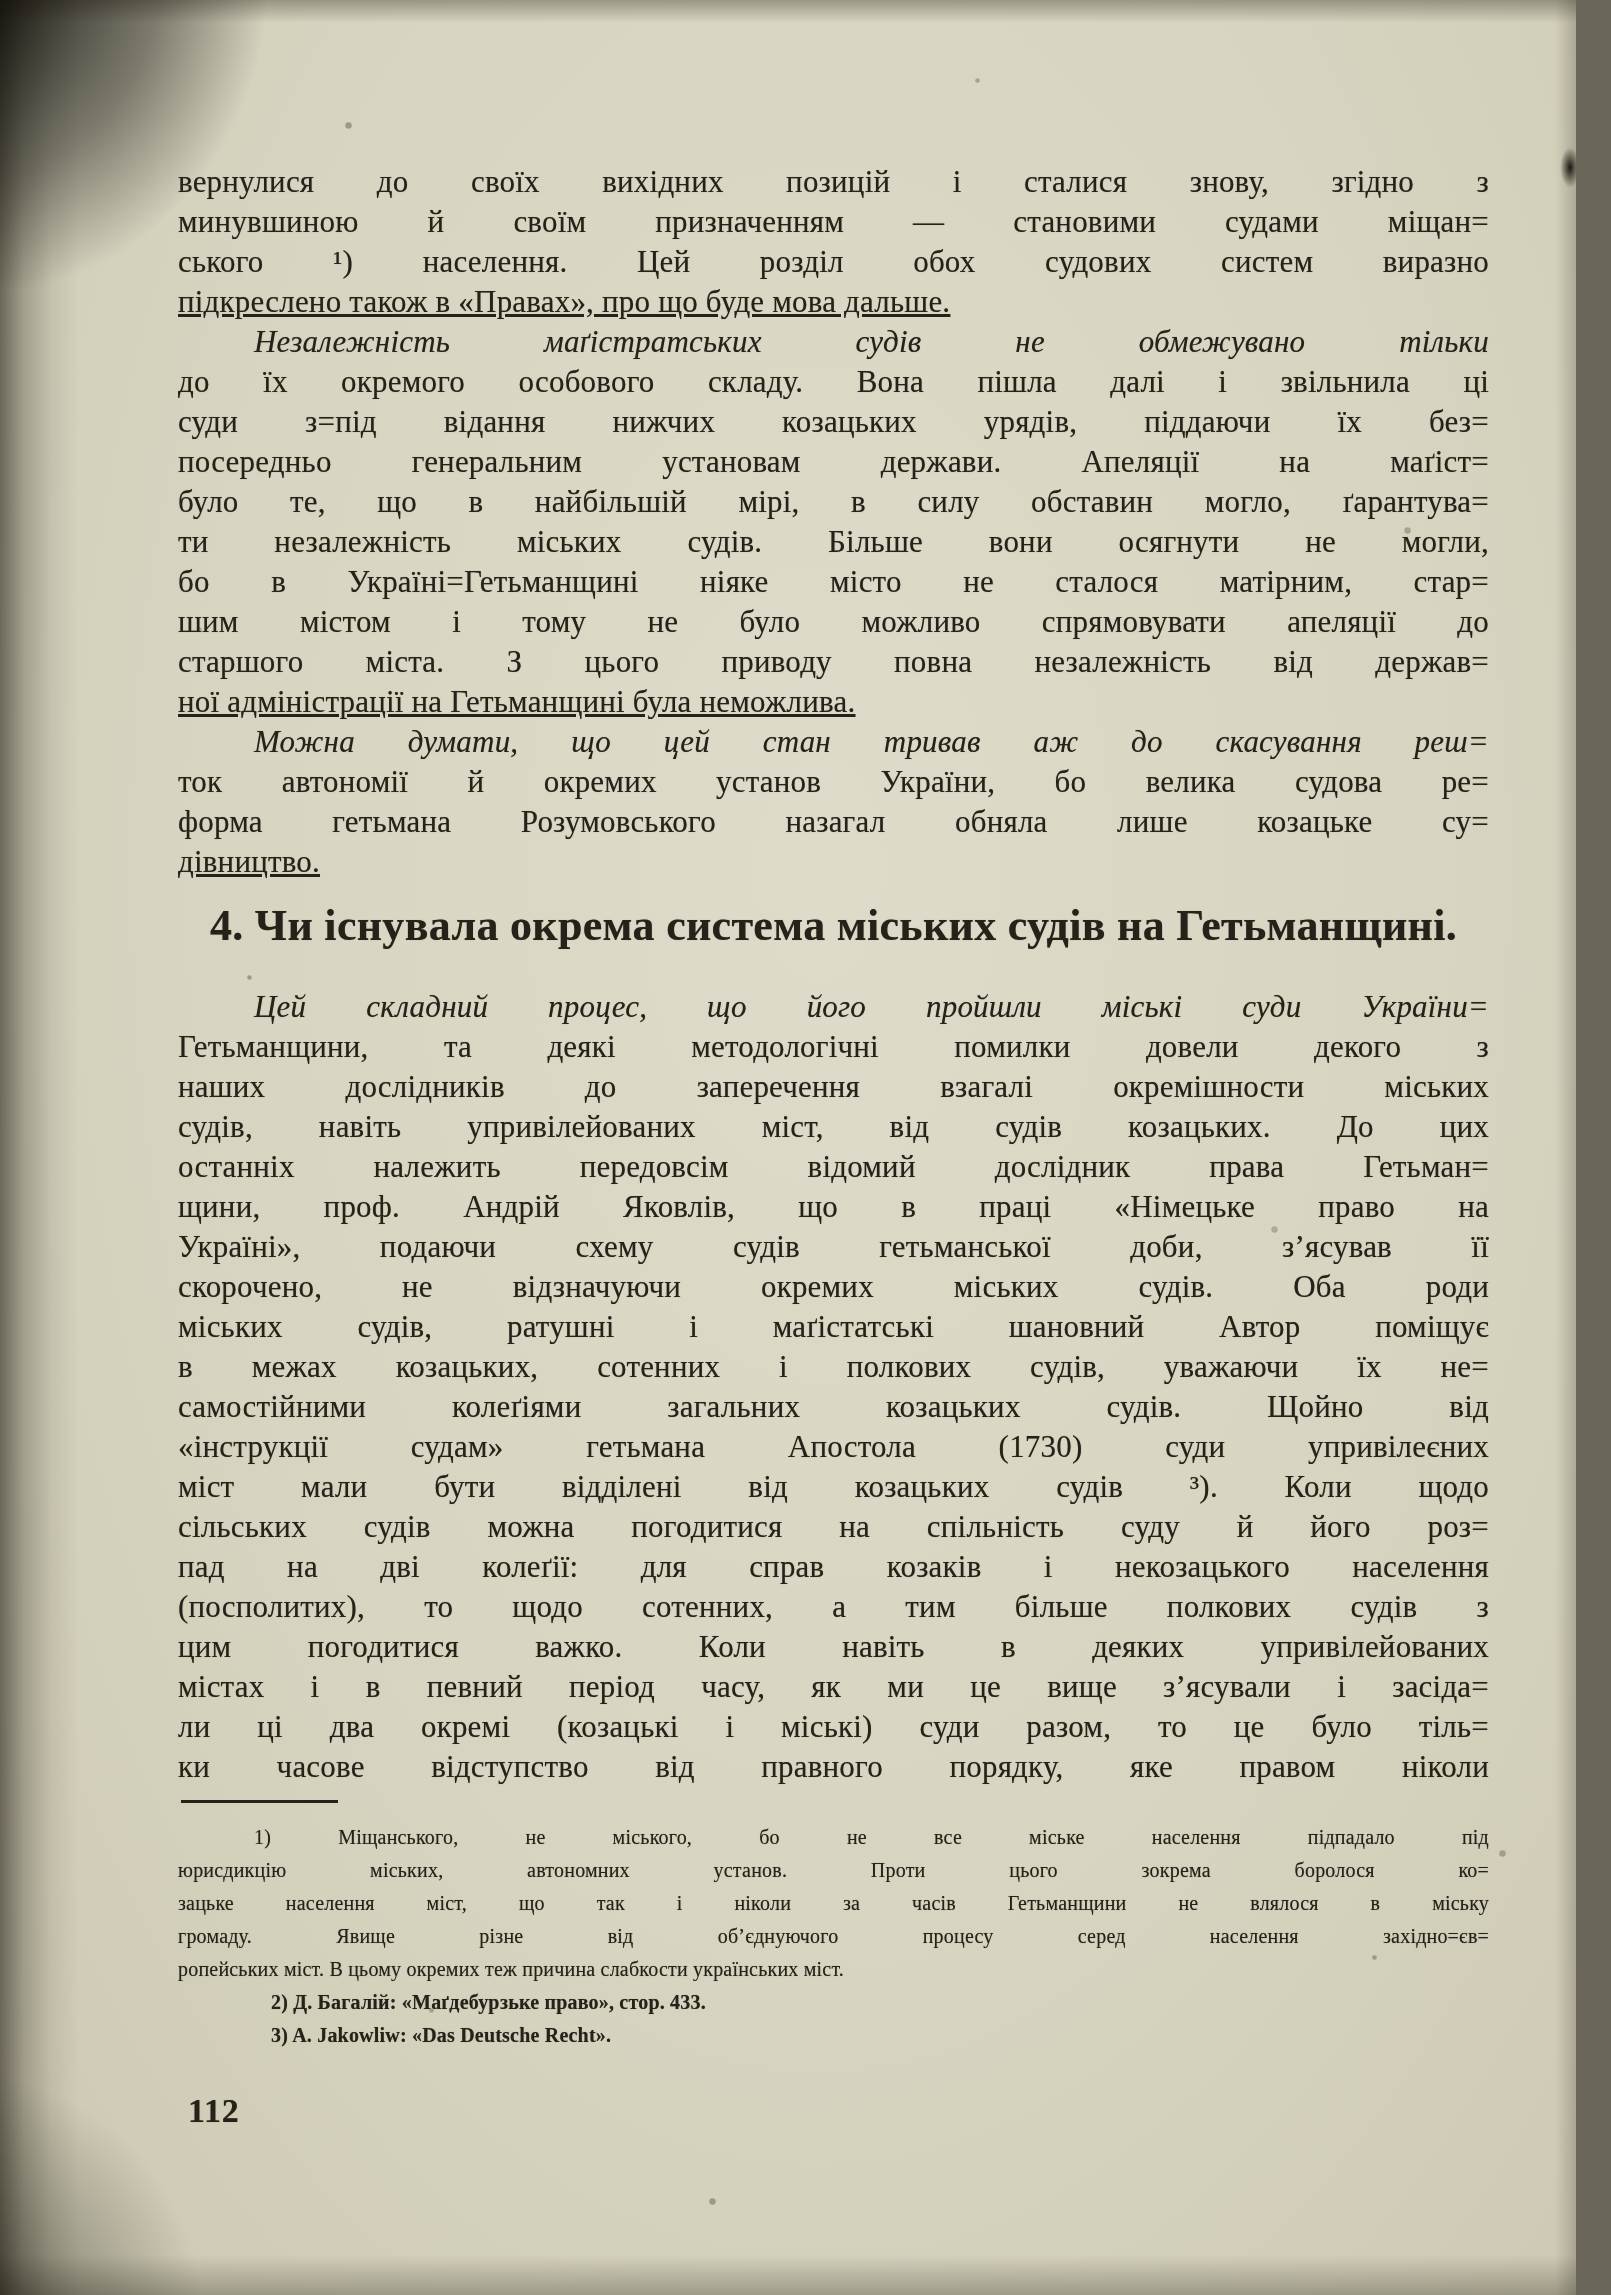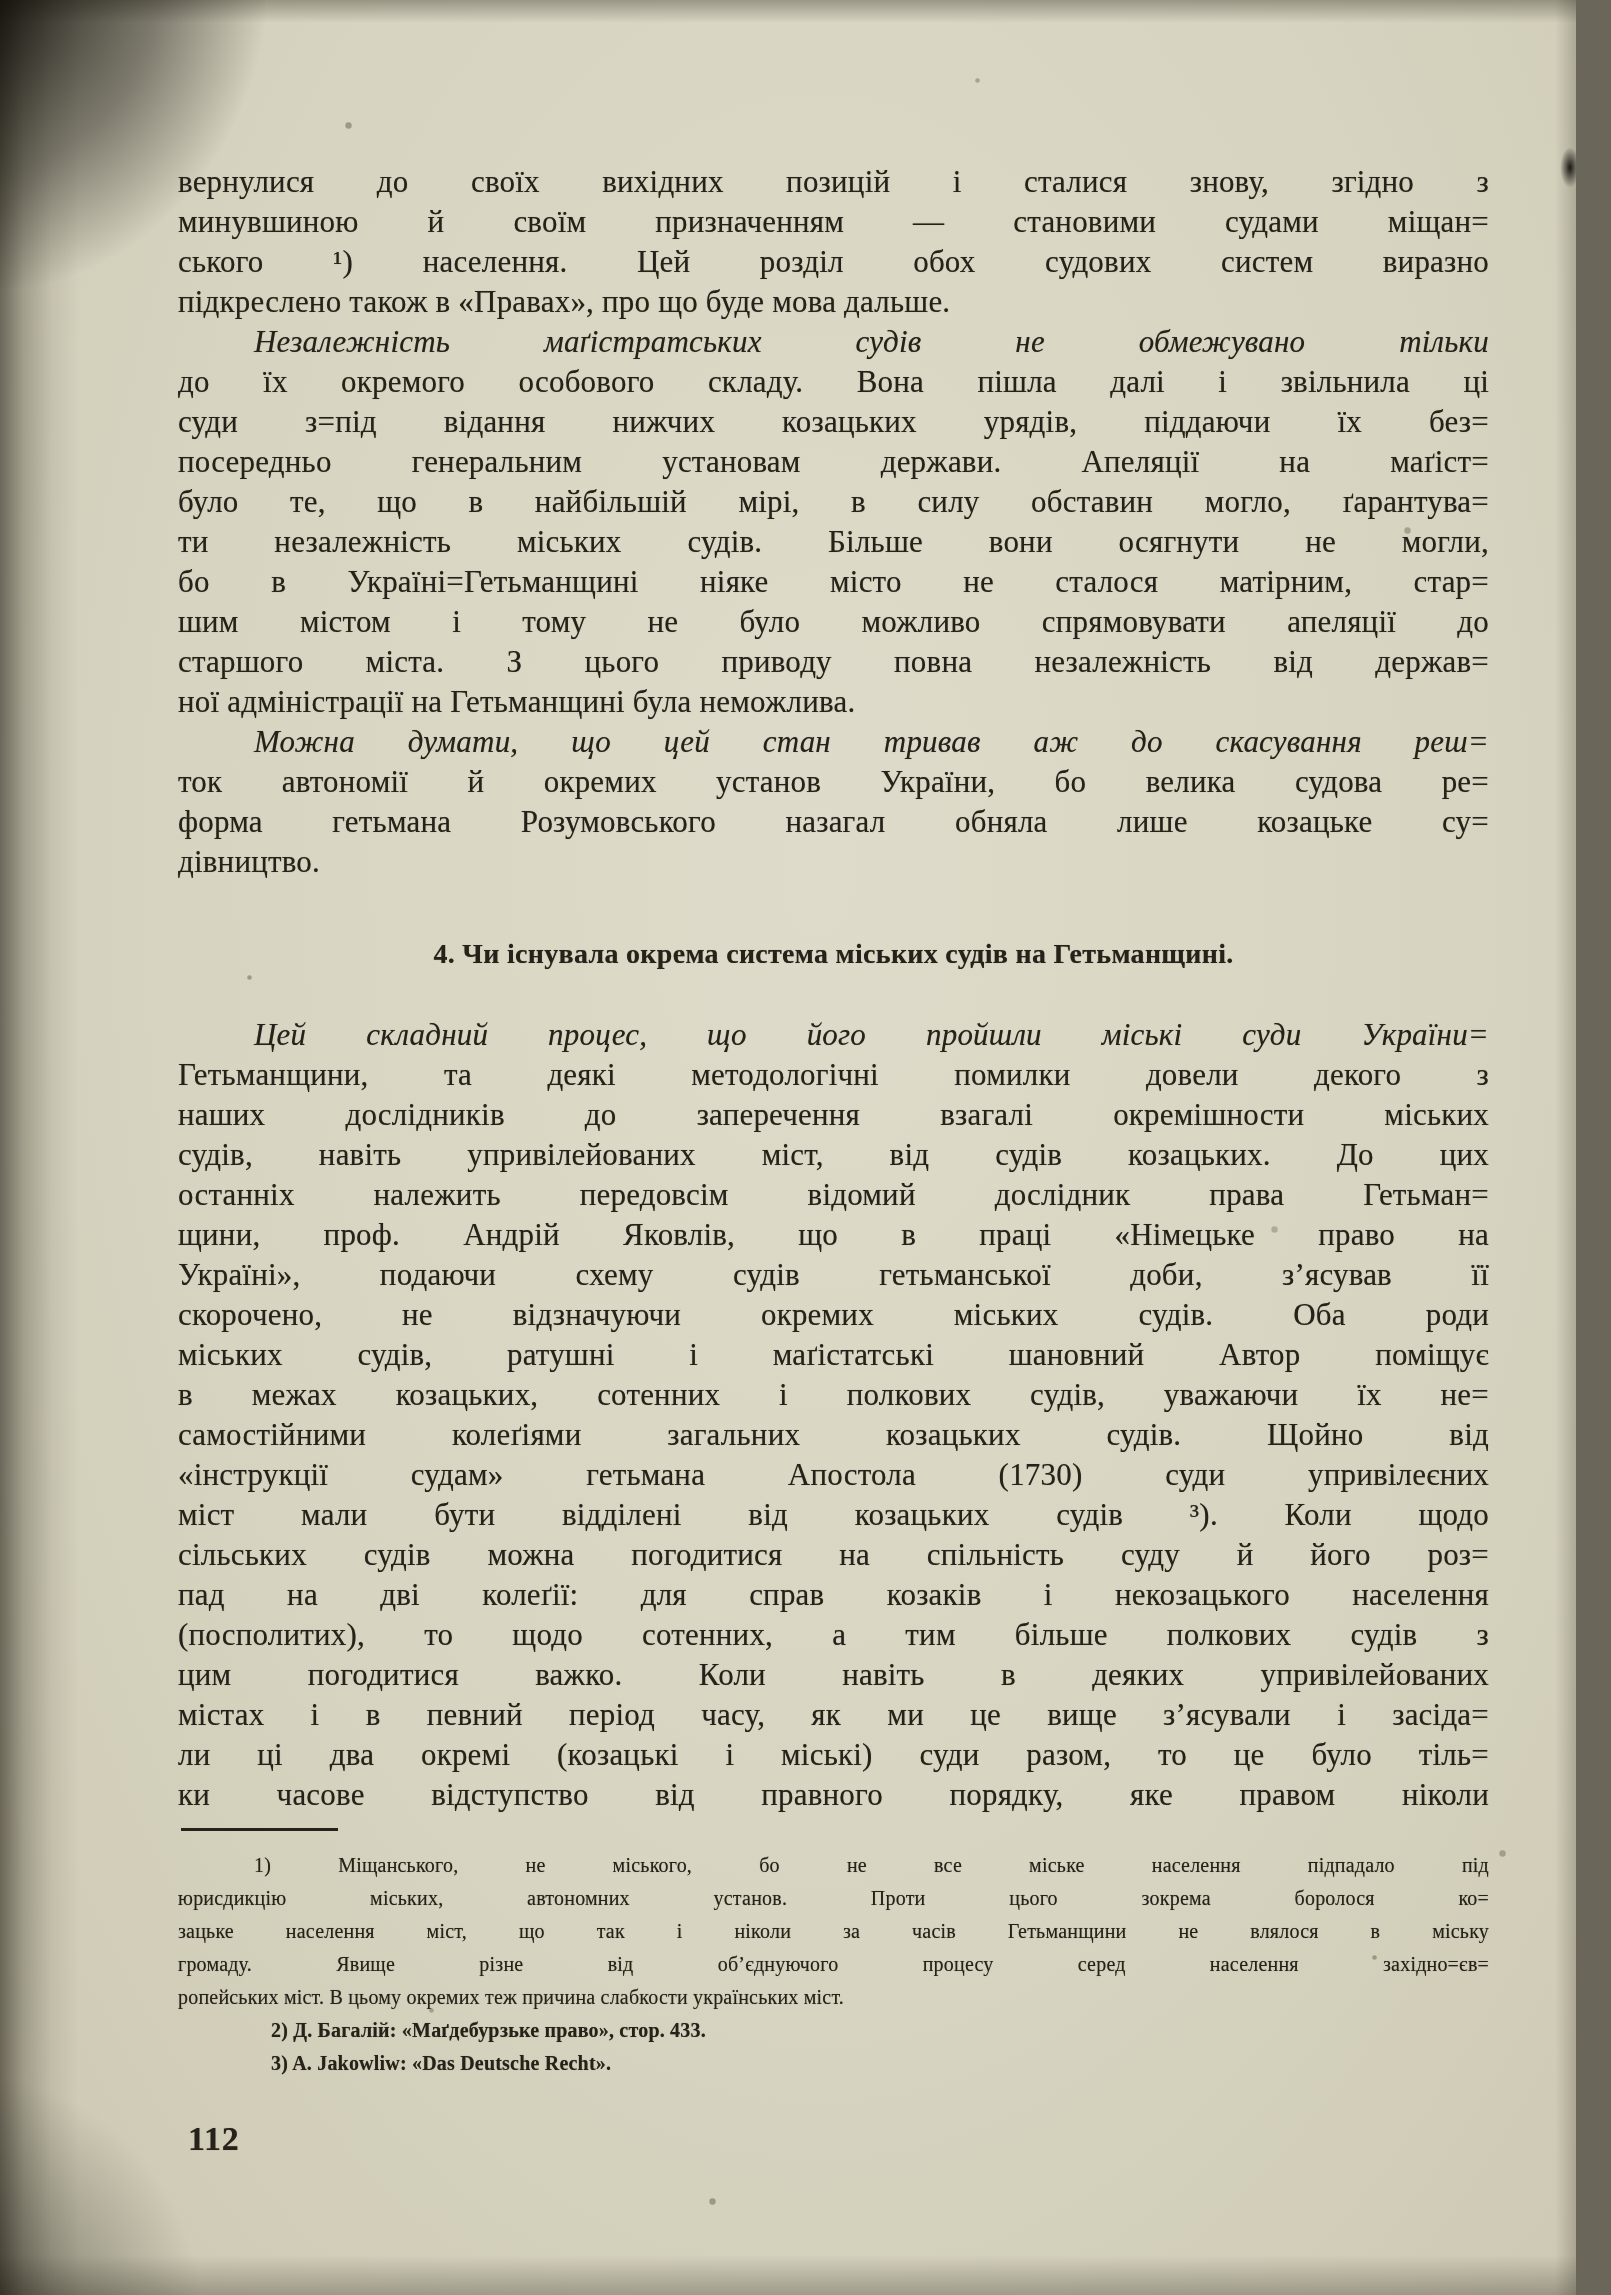--- a/index.html
+++ b/index.html
@@ -56,26 +56,26 @@
   }
 
   .line {
     font-size: 31px;
     line-height: 40px;
     letter-spacing: 0.2px;
     text-align: justify;
     text-align-last: justify;
     white-space: normal;
   }
-  .line.last { text-align-last: left; }
+  .line.last { text-align-last: left; text-decoration: underline; }
   .line.ind  { padding-left: 76px; font-style: italic; }
 
   .heading {
-    margin: 50px 0 40px 0;
-    font-size: 28px;
+    margin: 22px 0 40px 0;
+    font-size: 44px;
     line-height: 43px;
     font-weight: bold;
     text-align: center;
     letter-spacing: 0.3px;
   }
 
   .footnote-rule {
     margin-top: 13.2px;
     margin-left: 3.3px;
     width: 157px;

